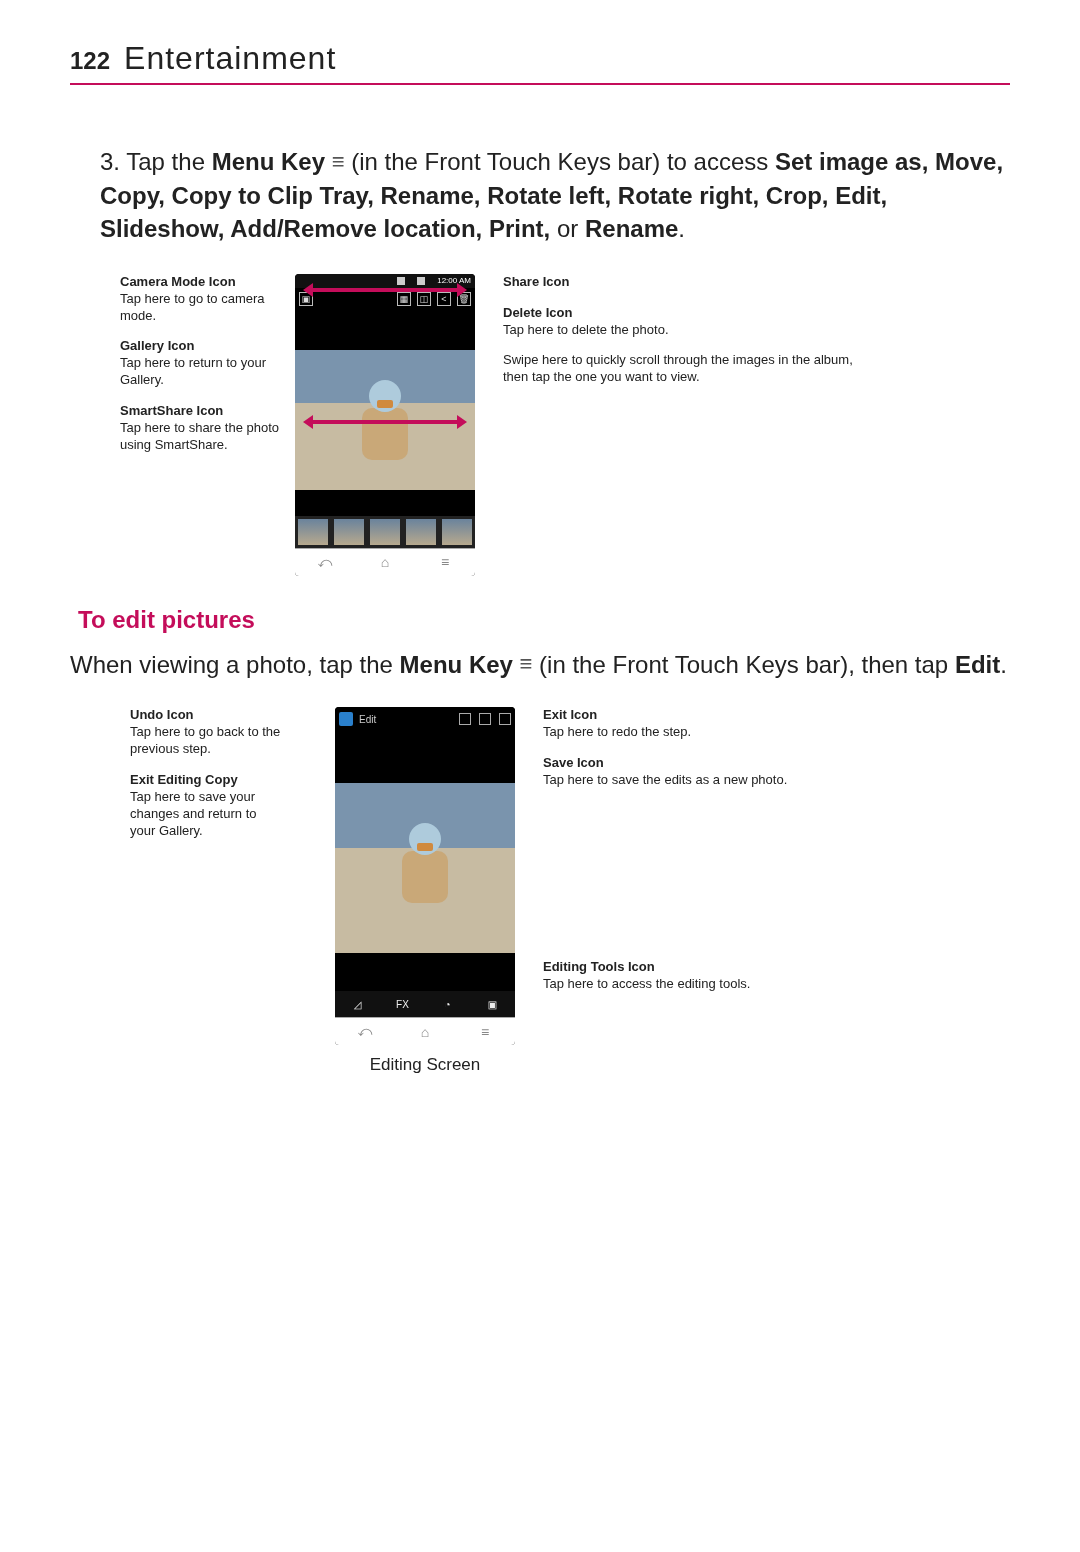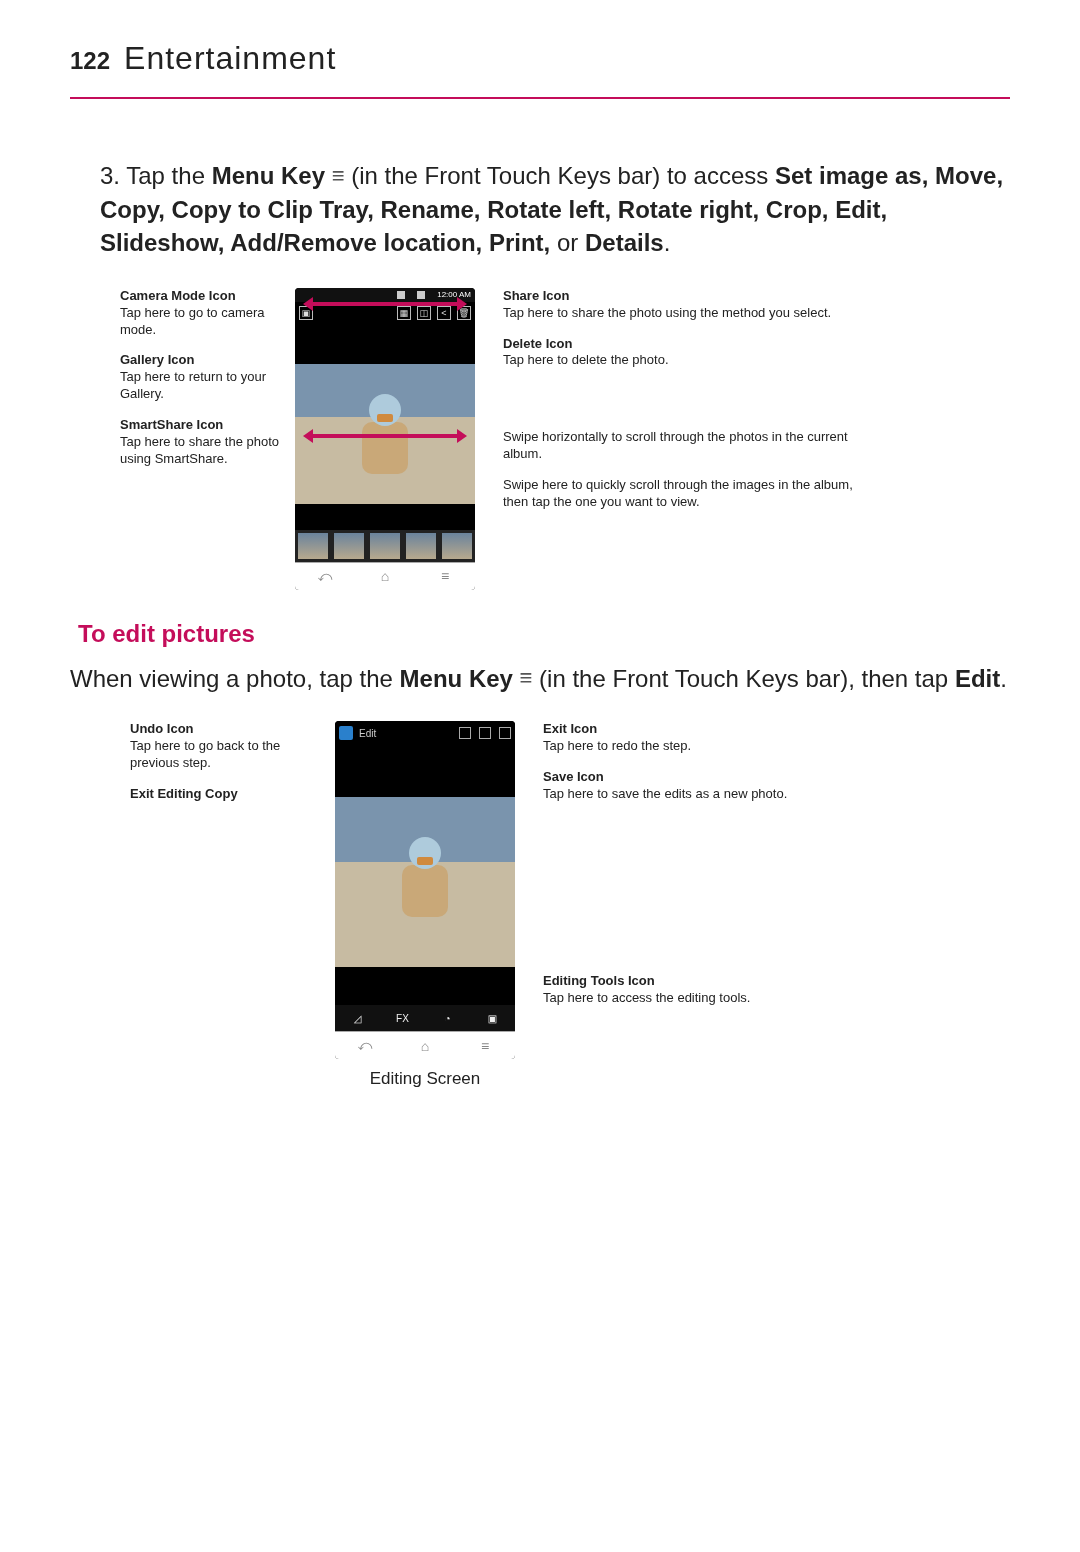--- a/index.html
+++ b/index.html
@@ -9,21 +9,21 @@
     background: #fff;
     font-family: Arial, Helvetica, sans-serif;
     color: #222;
     position: relative;
     padding: 40px 70px 40px 70px;
   }
   .header {
     display: flex;
     align-items: baseline;
     border-bottom: 2px solid #c40d5a;
-    padding-bottom: 20px;
+    padding-bottom: 6px;
     margin-bottom: 60px;
   }
   .page-num {
     font-size: 24px;
     font-weight: bold;
     margin-right: 14px;
   }
   .chapter {
     font-size: 32px;
     letter-spacing: 1px;
@@ -174,21 +174,21 @@
   <span class="chapter">Entertainment</span>
 </div>
 
 <p class="step">
   <span>3. Tap the </span>
   <b>Menu Key</b>
   <span class="menu-icon">≡</span>
   <span> (in the Front Touch Keys bar) to access </span>
   <b>Set image as, Move, Copy, Copy to Clip Tray, Rename, Rotate left, Rotate right, Crop, Edit, Slideshow, Add/Remove location, Print,</b>
   <span> or </span>
-  <b>Details</b><span>.</span>
+  <b>Rename</b><span>.</span>
 </p>
 
 <div class="diagram diagram-row">
   <div class="col-left">
     <div class="callout">
       <span class="title">Camera Mode Icon</span><br>
       <span class="desc">Tap here to go to camera mode.</span>
     </div>
     <div class="callout">
       <span class="title">Gallery Icon</span><br>
@@ -239,28 +239,24 @@
       <div class="softkeys">
         <div>⤺</div>
         <div>⌂</div>
         <div>≡</div>
       </div>
     </div>
   </div>
   <div class="col-right">
     <div class="callout">
       <span class="title">Share Icon</span><br>
-      <span class="desc">Tap here to share the photo using the method you select.</span>
     </div>
     <div class="callout">
       <span class="title">Delete Icon</span><br>
       <span class="desc">Tap here to delete the photo.</span>
-    </div>
-    <div class="callout" style="margin-top:60px;">
-      <span class="desc">Swipe horizontally to scroll through the photos in the current album.</span>
     </div>
     <div class="callout">
       <span class="desc">Swipe here to quickly scroll through the images in the album, then tap the one you want to view.</span>
     </div>
   </div>
 </div>
 
 <h3 class="section-title">To edit pictures</h3>
 
 <p class="para">
@@ -272,20 +268,21 @@
 </p>
 
 <div class="diagram diagram-row">
   <div class="col-left" style="padding-left:60px;">
     <div class="callout">
       <span class="title">Undo Icon</span><br>
       <span class="desc">Tap here to go back to the previous step.</span>
     </div>
     <div class="callout">
       <span class="title">Exit Editing Copy</span><br>
+      <span class="desc">Tap here to save your changes and return to your Gallery.</span>
     </div>
   </div>
   <div class="col-mid" style="width:200px; margin-left:40px;">
     <div class="phone">
       <div class="editbar">
         <span class="eicon"></span>
         <span>Edit</span>
         <span class="editbar-right">
           <span></span>
           <span></span>

